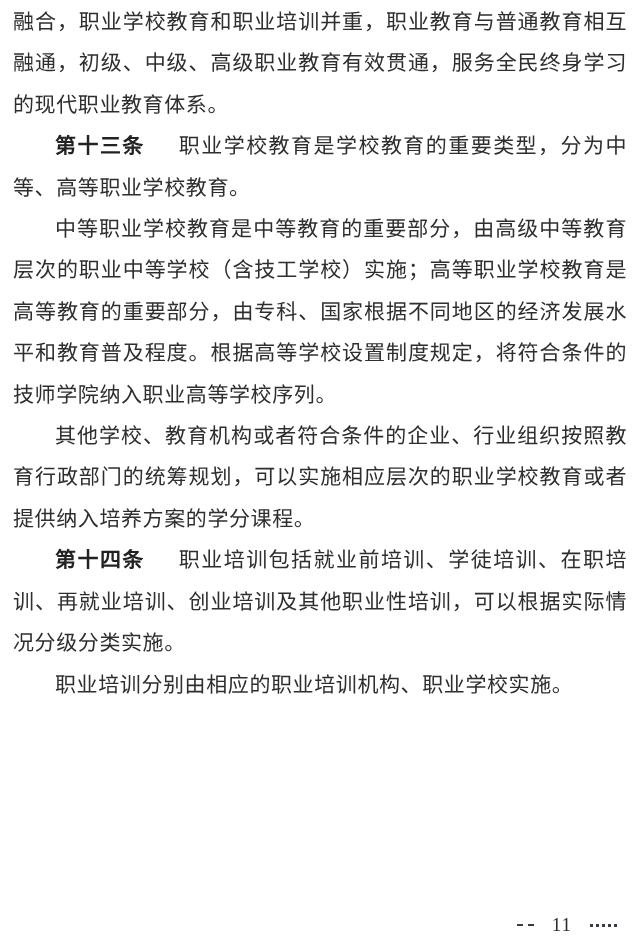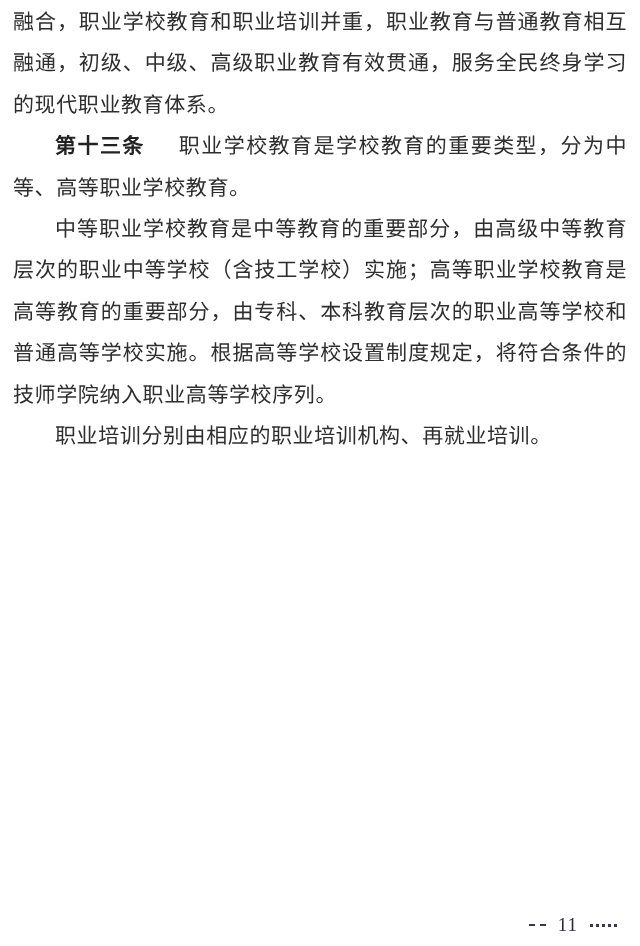--- a/index.html
+++ b/index.html
@@ -41,21 +41,21 @@
   .term:empty {
     display: none;
     margin: 0;
   }
   .footer {
     position: absolute;
     right: 23px;
     bottom: 9px;
     display: flex;
     align-items: center;
-    gap: 12px;
+    gap: 18px;
     height: 24px;
   }
   .dash {
     display: inline-block;
     height: 0;
     border-top: 2px dashed #3a3a44;
   }
   .dash-left  { width: 17px; }
   .dash-right { width: 27px; border-top-style: dotted; border-top-width: 3px; }
   .page-num {
@@ -68,25 +68,27 @@
 </head>
 <body>
 
 <div class="page">
 
   <p class="para"><span>融合，职业学校教育和职业培训并重，职业教育与普通教育相互融通，初级、中级、高级职业教育有效贯通，服务全民终身学习的现代职业教育体系。</span></p>
 
 
   <p class="para indent"><b class="term">第十三条</b><span>职业学校教育是学校教育的重要类型，分为中等、高等职业学校教育。</span></p>
 
-  <p class="para indent"><span>中等职业学校教育是中等教育的重要部分，由高级中等教育层次的职业中等学校（含技工学校）实施；高等职业学校教育是高等教育的重要部分，由专科、本科教育层次的职业高等学校和普通高等学校实施。根据高等学校设置制度规定，将符合条件的技师学院纳入职业高等学校序列。</span></p>
+  <p class="para indent"><span>中等职业学校教育是中等教育的重要部分，由高级中等教育层次的职业中等学校（含技工学校）实施；高等职业学校教育是高等教育的重要部分，由专科、国家根据不同地区的经济发展水平和教育普及程度。根据高等学校设置制度规定，将符合条件的技师学院纳入职业高等学校序列。</span></p>
 
+  <p class="para indent"><span>其他学校、教育机构或者符合条件的企业、行业组织按照教育行政部门的统筹规划，可以实施相应层次的职业学校教育或者提供纳入培养方案的学分课程。</span></p>
 
+  <p class="para indent"><b class="term">第十四条</b><span>职业培训包括就业前培训、学徒培训、在职培训、再就业培训、创业培训及其他职业性培训，可以根据实际情况分级分类实施。</span></p>
 
-  <p class="para indent"><span>职业培训分别由相应的职业培训机构、再就业培训。</span></p>
+  <p class="para indent"><span>职业培训分别由相应的职业培训机构、职业学校实施。</span></p>
 
 
   <div class="footer">
     <span class="dash dash-left"></span>
     <span class="page-num">11</span>
     <span class="dash dash-right"></span>
   </div>
 
 </div>
 

